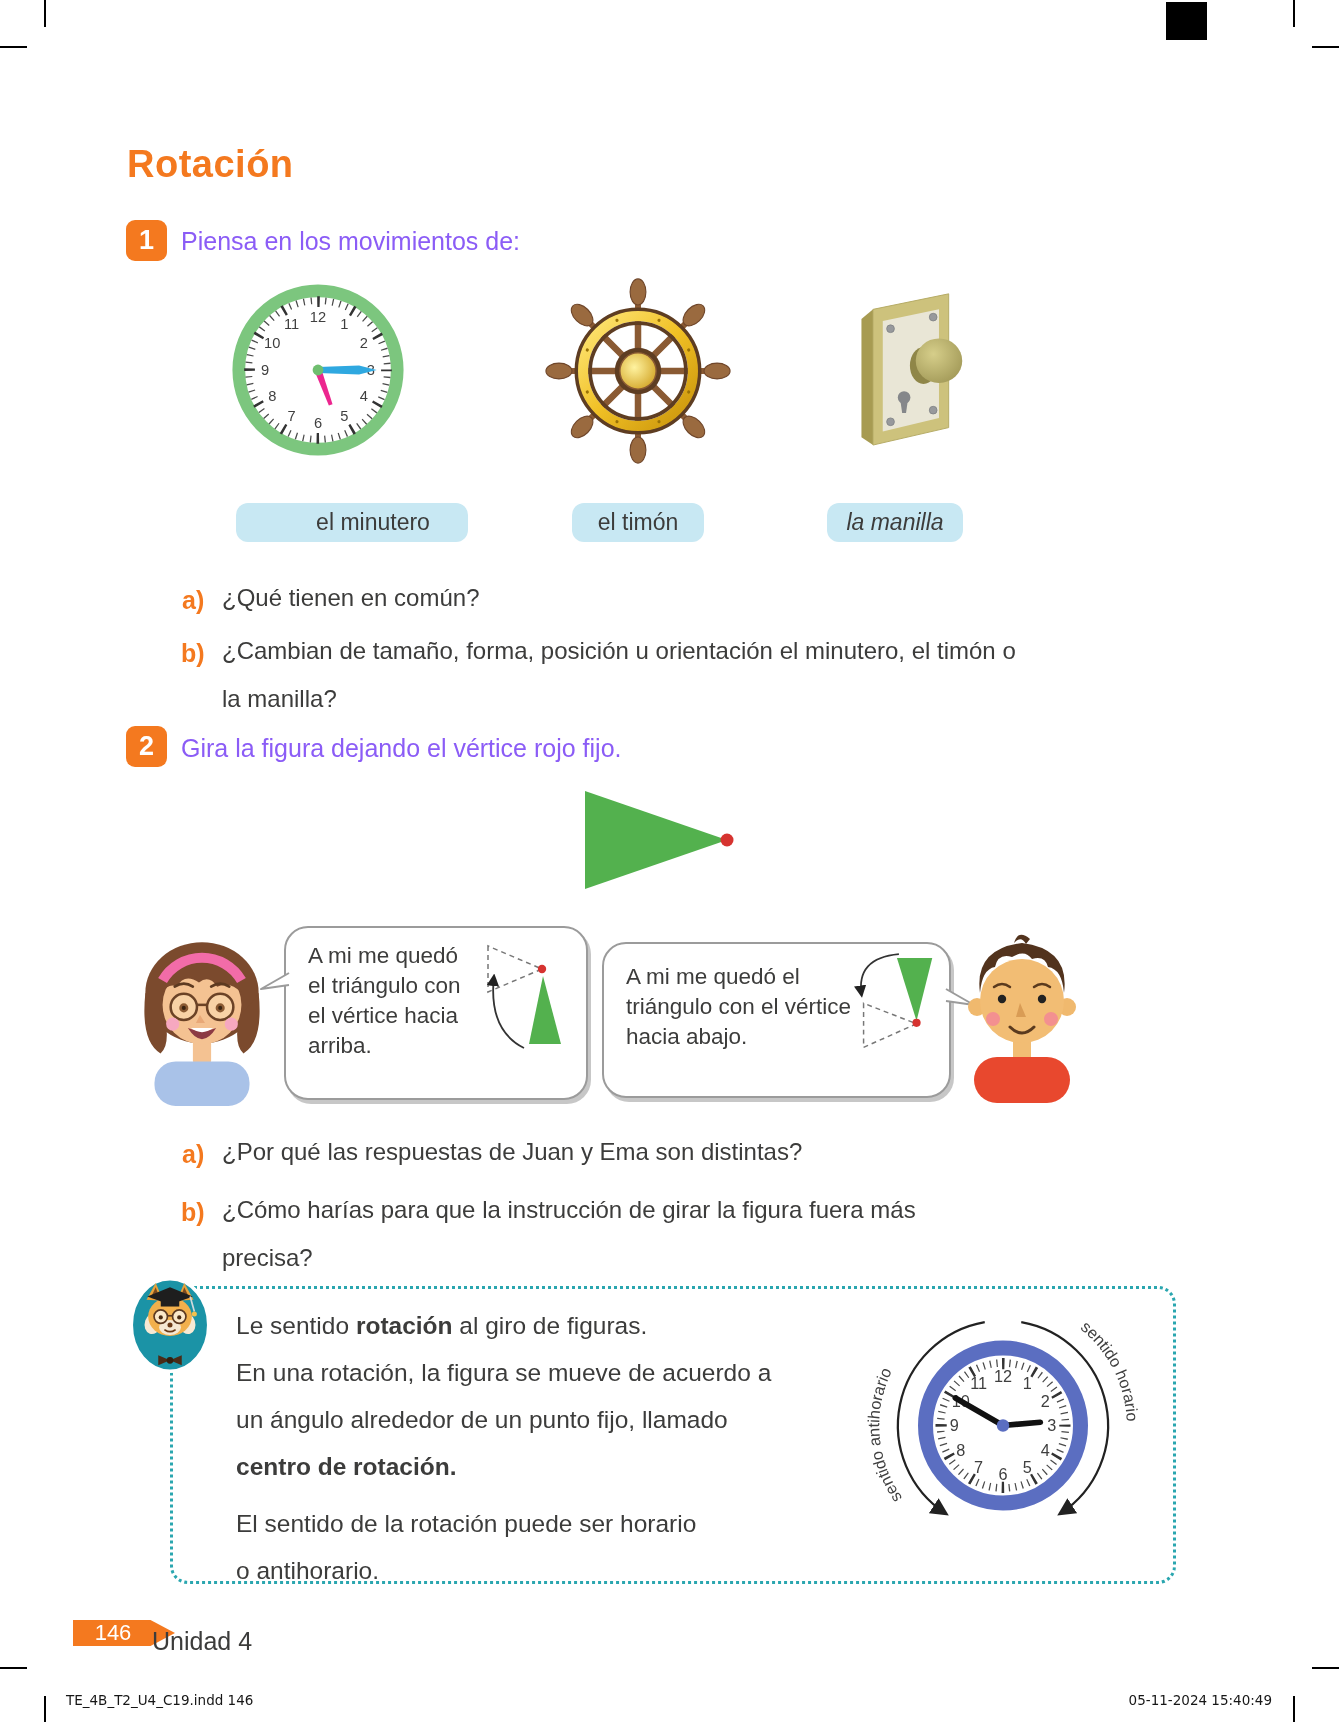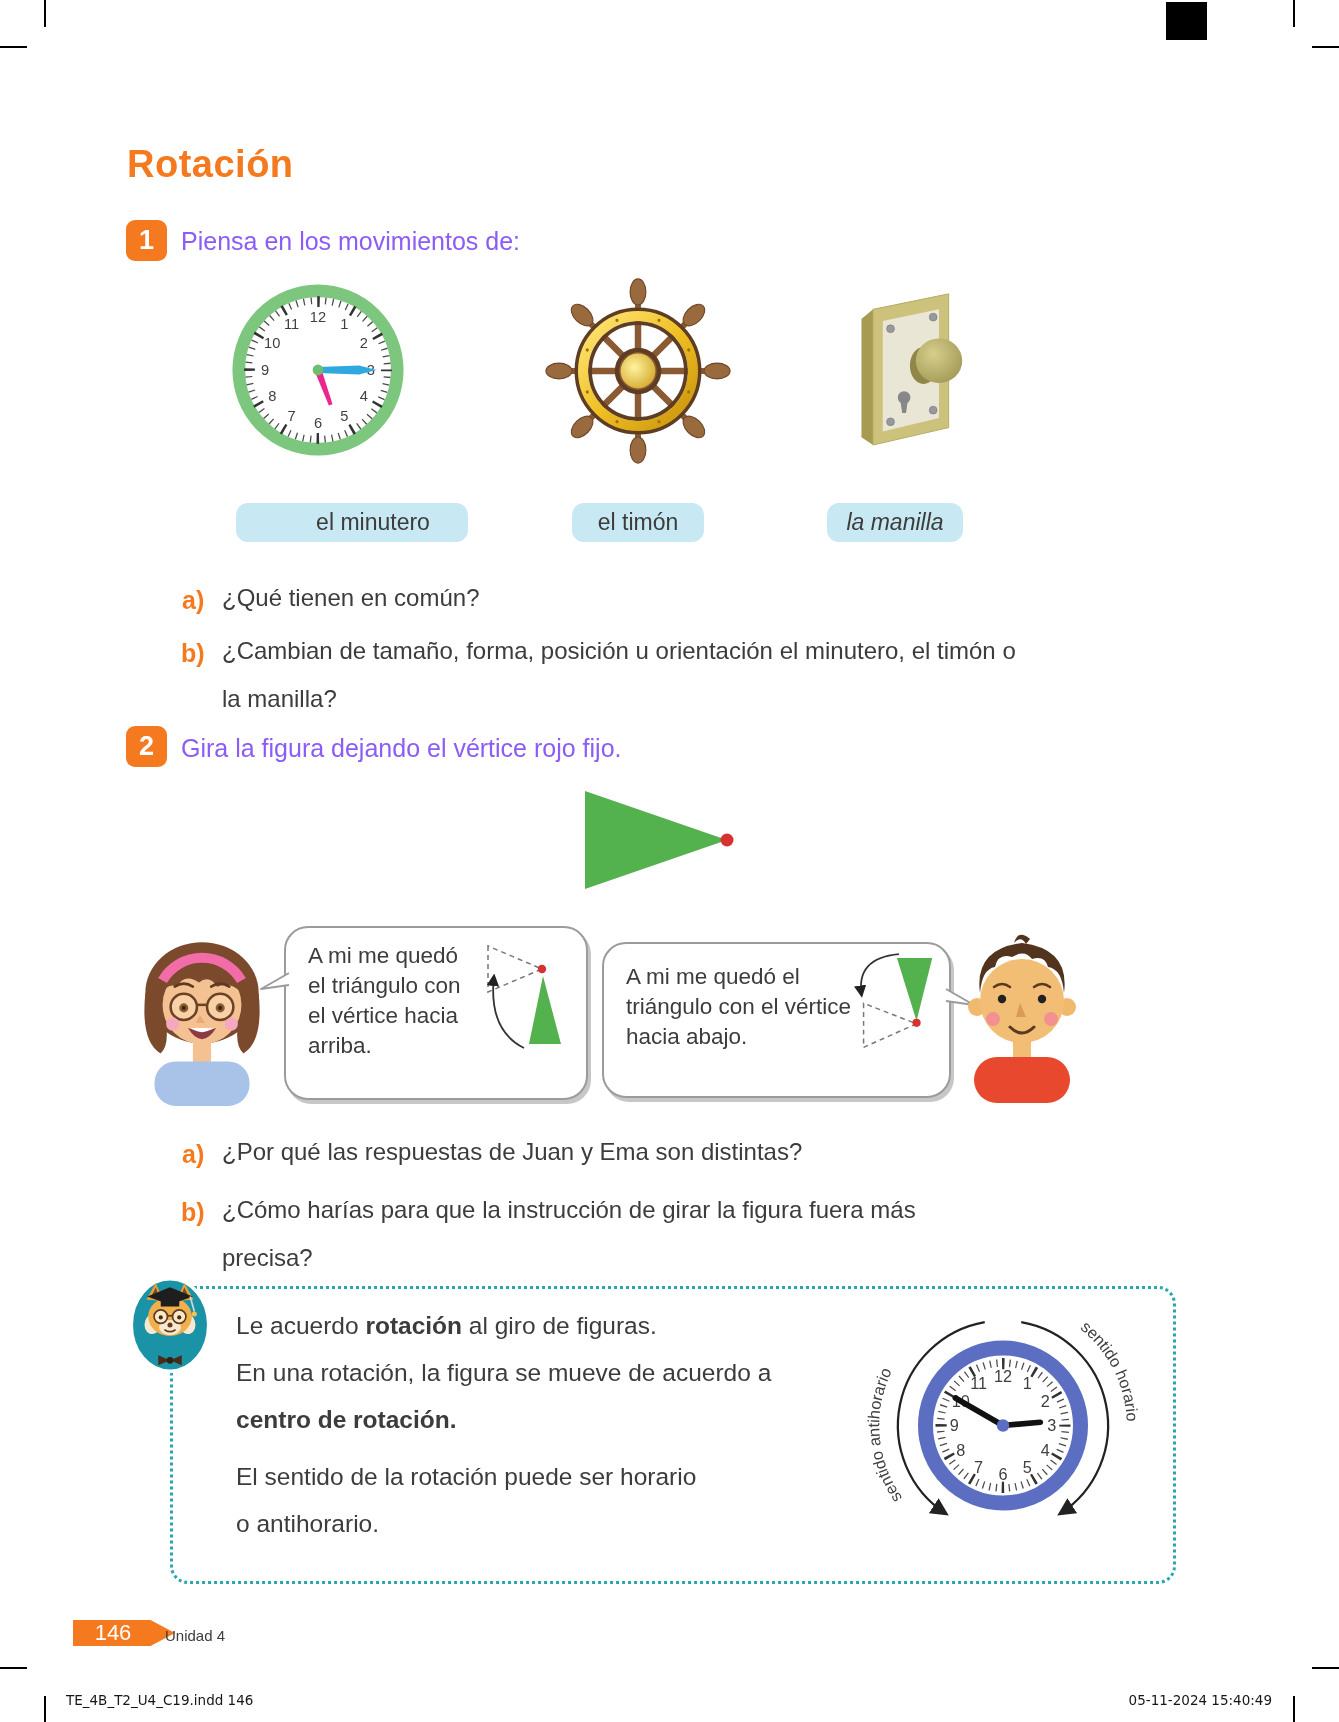--- a/index.html
+++ b/index.html
@@ -19,21 +19,21 @@
   .bubbletext{font-size:22.5px;line-height:30px;color:#3c3c3b;}
   .noteline{font-size:24.5px;line-height:47px;color:#3c3c3b;white-space:nowrap;}
   .noteline b{font-weight:bold;}
   .notebox{border:3px dotted #2AA6AF;border-radius:18px;}
   .cropline{background:#000;}
   .printtxt{font-family:"DejaVu Sans",sans-serif;font-size:13.5px;color:#161616;}
   .cnum{font-family:"Liberation Sans",sans-serif;fill:#3f3f3f;}
   .footerbadge{background:#F4791F;color:#fff;font-size:22px;display:flex;align-items:center;
                justify-content:center;padding-right:22px;box-sizing:border-box;
                clip-path:polygon(0 0,76% 0,100% 50%,76% 100%,0 100%);}
-  .footerunit{font-size:15px;color:#3c3c3b;margin-left:13px;}
+  .footerunit{font-size:25px;color:#3c3c3b;}
   svg{display:block;}
 </style>
 </head>
 <body>
 
 <div class="abs cropline" style="left:44px;top:0;width:2px;height:27px;"></div>
 <div class="abs cropline" style="left:0;top:46px;width:27px;height:2px;"></div>
 <div class="abs cropline" style="left:1293px;top:0;width:2px;height:27px;"></div>
 <div class="abs cropline" style="left:1312px;top:46px;width:27px;height:2px;"></div>
 <div class="abs" style="left:1166px;top:2px;width:41px;height:38px;background:#000;"></div>
@@ -310,22 +310,23 @@
     </g>
     <circle cx="50" cy="60" r="3" fill="#6B3A16"></circle>
     <path d="M44,66 Q50,70 56,66" fill="none" stroke="#6B3A16" stroke-width="2" stroke-linecap="round"></path>
     <polygon points="36,96 50,102 36,108" fill="#4A2B17"></polygon>
     <polygon points="64,96 50,102 64,108" fill="#4A2B17"></polygon>
     <circle cx="50" cy="102" r="4" fill="#33200F"></circle>
   </svg>
 </div>
 
 <div class="abs" style="left:236px;top:1302px;">
-  <div class="noteline"><span>Le acuerdo </span><b>rotación</b><span> al giro de figuras.</span></div>
+  <div class="noteline"><span>Le sentido </span><b>rotación</b><span> al giro de figuras.</span></div>
   <div class="noteline">En una rotación, la figura se mueve de acuerdo a</div>
+  <div class="noteline">un ángulo alrededor de un punto fijo, llamado</div>
   <div class="noteline"><b>centro de rotación.</b></div>
   <div class="noteline" style="margin-top:10px;">El sentido de la rotación puede ser horario</div>
   <div class="noteline">o antihorario.</div>
 </div>
 
 <div class="abs" style="left:853px;top:1283px;">
   <svg width="300" height="275" viewBox="0 -8 240 220">
     <defs>
       <marker id="ah3" viewBox="0 0 10 10" refX="8" refY="5" markerWidth="8" markerHeight="8" orient="auto">
           <path d="M0,0 L10,5 L0,10 Z" fill="#222"></path>

